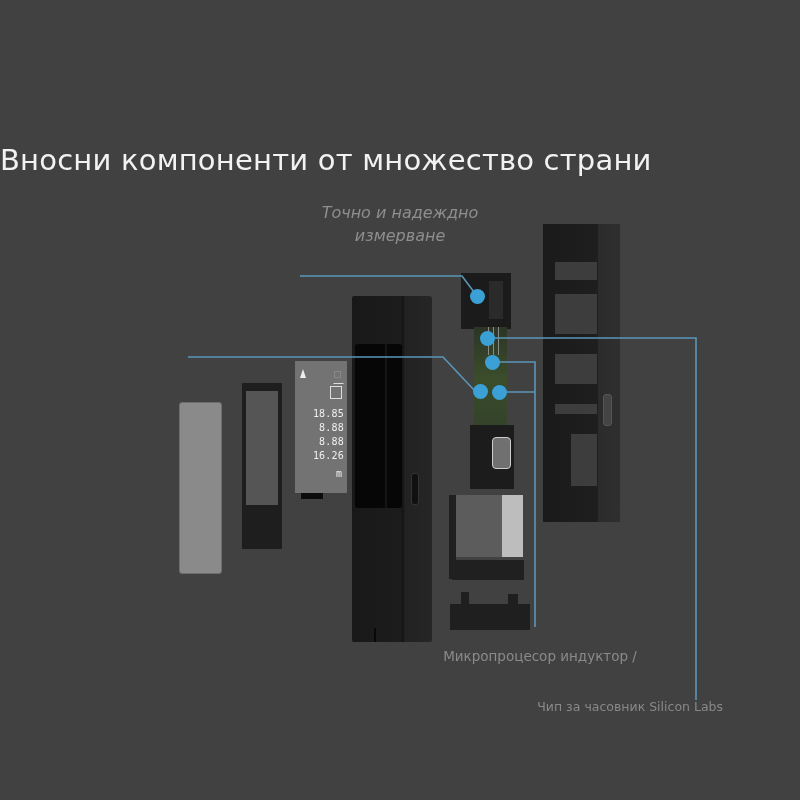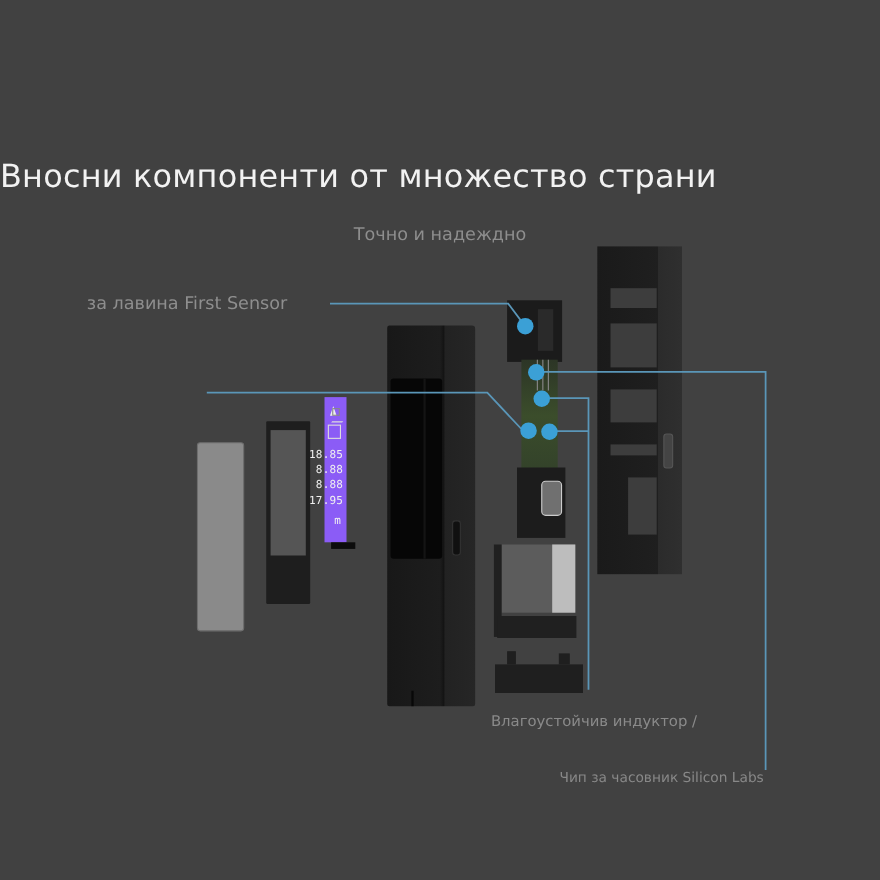--- a/index.html
+++ b/index.html
@@ -23,21 +23,21 @@
     .glass {
       left: 179px; top: 402px; width: 41px; height: 170px;
       background: #8a8a8a; border-radius: 3px; border: 1px solid #6e6e6e;
     }
     .frame {
       left: 242px; top: 383px; width: 40px; height: 166px;
       background: #1e1e1e; border-radius: 1px;
     }
     .frame .win { position: absolute; left: 4px; top: 8px; width: 32px; height: 114px; background: #555; }
     .lcd {
-      left: 295px; top: 361px; width: 20px; height: 132px; background: #8b5cf6;
+      left: 295px; top: 361px; width: 52px; height: 132px; background: #737373;
       color: #f0f0f0; font-family: "DejaVu Sans Mono", "Liberation Mono", monospace;
     }
     .lcd .tri { position: absolute; left: 5px; top: 8px; width: 0; height: 0;
       border-left: 3px solid transparent; border-right: 3px solid transparent; border-bottom: 9px solid #eee; }
     .lcd .sq { position: absolute; right: 6px; top: 10px; width: 5px; height: 5px; border: 1px solid #888; }
     .lcd .cube { position: absolute; right: 5px; top: 25px; width: 10px; height: 11px; border: 1px solid #ddd; }
     .lcd .cube:before { content: ""; position: absolute; left: 1px; top: -4px; width: 10px; height: 3px;
       border-top: 1px solid #ddd; transform: skewX(-45deg); }
     .lcd .vals { position: absolute; right: 3px; top: 46px; text-align: right; font-size: 10px; line-height: 14px; letter-spacing: 0.2px; }
     .lcd .unit { position: absolute; right: 5px; top: 107px; font-size: 10px; }
@@ -83,52 +83,52 @@
     .backshell .blk { position: absolute; background: #3d3d3d; }
     .backshell .btn { position: absolute; right: 8px; top: 170px; width: 7px; height: 30px; background: #444; border-radius: 3px; border: 1px solid #555; }
 
     .dot { position: absolute; width: 15px; height: 15px; border-radius: 50%; background: #3ba0d6; }
   </style>
 </head>
 <body>
 
 <div class="abs title">Вносни компоненти от множество страни</div>
 
-<div class="abs label" style="left:290px; top:201px; width:220px;">
+<div class="abs label" style="left:290px; top:201px; width:220px;font-style:italic;">
   <div>Точно и надеждно</div>
+  <div>измерване</div>
 </div>
 
 <div class="abs label" style="left:50px; top:265px; width:240px; line-height:22px;">
-  <div>за лавина First Sensor</div>
 </div>
 
 <div class="abs label" style="left:40px; top:330px; width:170px; line-height:22px;">
 </div>
 
 <div class="abs label-sm" style="left:425px; top:646px; width:230px;">
-  <div>Влагоустойчив индуктор /</div>
+  <div>Микропроцесор индуктор /</div>
 </div>
 
-<div class="abs label-xs" style="left:480px; top:699px; width:243px;text-align:center;">Чип за часовник Silicon Labs</div>
+<div class="abs label-xs" style="left:480px; top:699px; width:243px;">Чип за часовник Silicon Labs</div>
 
 <div class="abs glass"></div>
 
 <div class="abs frame">
   <div class="win"></div>
 </div>
 
 <div class="abs lcd">
   <div class="tri"></div>
   <div class="sq"></div>
   <div class="cube"></div>
   <div class="vals">
     <div>18.85</div>
     <div>8.88</div>
     <div>8.88</div>
-    <div>17.95</div>
+    <div>16.26</div>
   </div>
   <div class="unit">m</div>
   <div class="tab"></div>
 </div>
 
 <div class="abs body-shell">
   <div class="screen"></div>
   <div class="btn"></div>
   <div class="notch"></div>
 </div>

